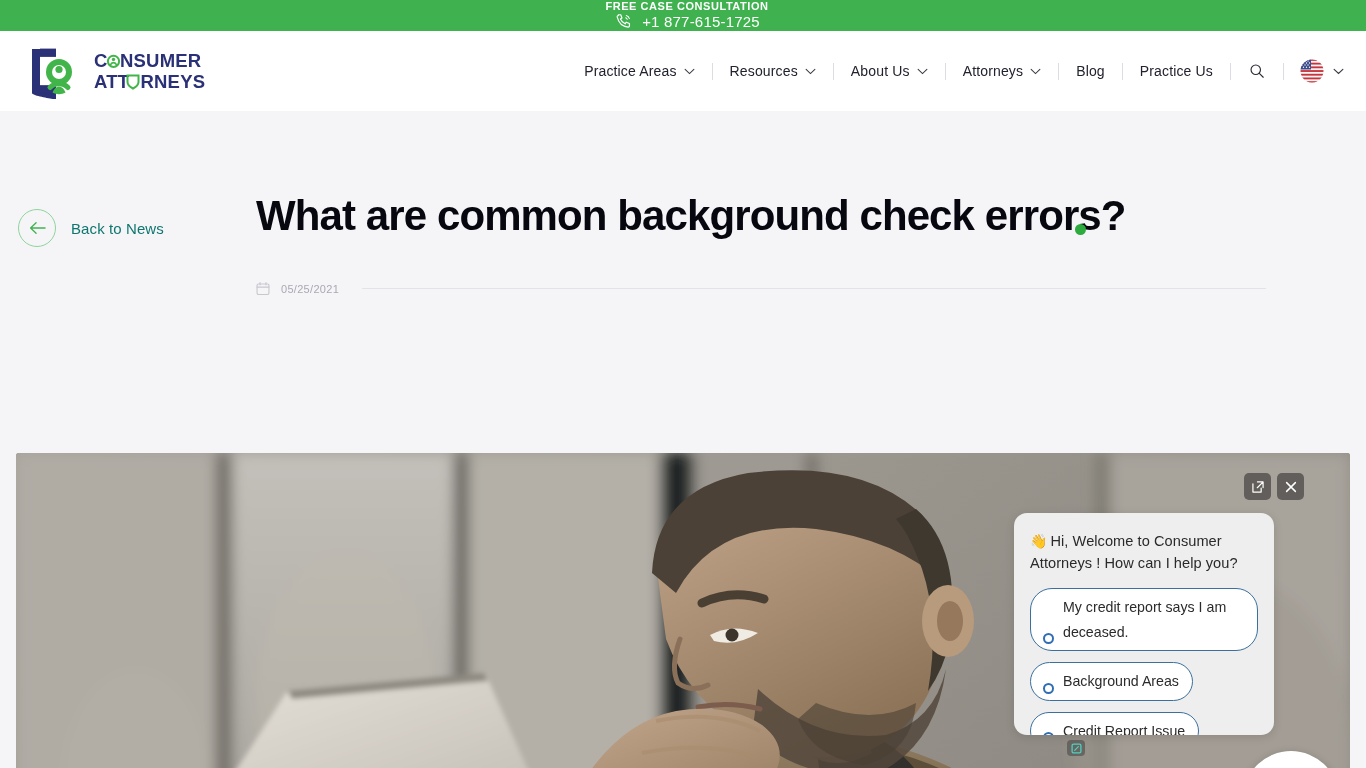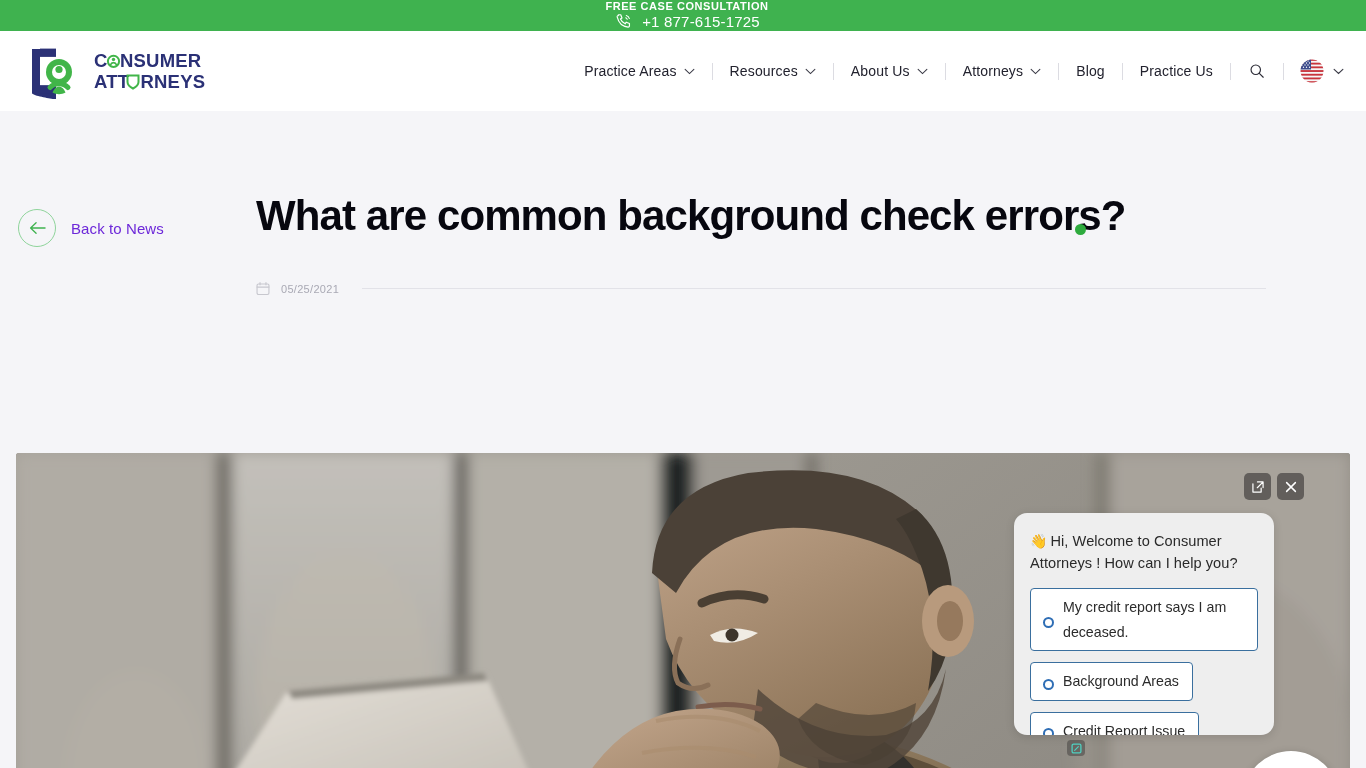--- a/index.html
+++ b/index.html
@@ -66,21 +66,21 @@
   }
   .back-link {
     display:flex; align-items:center; gap:15px;
     width:256px; padding-left:18px; padding-top:16px; cursor:pointer;
   }
   .back-circle {
     width:38px; height:38px; border-radius:50%;
     border:1px solid #8fd49b; flex:none;
     display:flex; align-items:center; justify-content:center;
   }
-  .back-label { font-size:15px; color:#6d28d9; letter-spacing:.1px; }
+  .back-label { font-size:15px; color:#0f766e; letter-spacing:.1px; }
 
   .article-main { flex:1; padding-right:100px; }
   .article-title {
     font-size:42px; font-weight:bold; line-height:1.1;
     letter-spacing:-.9px; color:#07070f;
   }
   .meta-row {
     display:flex; align-items:center; gap:11px;
     margin-top:42px;
   }
@@ -116,25 +116,25 @@
     overflow:hidden; z-index:35;
     box-shadow:0 2px 10px rgba(0,0,0,.13);
   }
   .chat-greet {
     font-size:14.6px; line-height:1.52; color:#2a2a2a;
     letter-spacing:.05px;
   }
   .wave { font-size:14px; margin-right:3px; }
   .chat-opts { margin-top:14px; display:flex; flex-direction:column; gap:11px; }
   .chat-opt {
-    border:1.4px solid #3a6f9e; border-radius:4px;
+    border:1.4px solid #3a6f9e; border-radius:22px;
     background:#ffffff; color:#2b2b2b;
     font-size:14.2px; line-height:1.72;
     padding:6px 13px 6px 12px;
-    display:flex; align-items:center; gap:9px;
+    display:flex; align-items:flex-end; gap:9px;
     cursor:pointer; align-self:flex-start; max-width:100%;
   }
   .opt-radio {
     width:11px; height:11px; border-radius:50%;
     border:2px solid #2f6eb5; flex:none; margin-top:6px;
   }
   .chat-mini {
     position:absolute; left:1067px; top:629px;
     width:18px; height:16px; border-radius:4px;
     background:rgba(70,68,66,.55);

